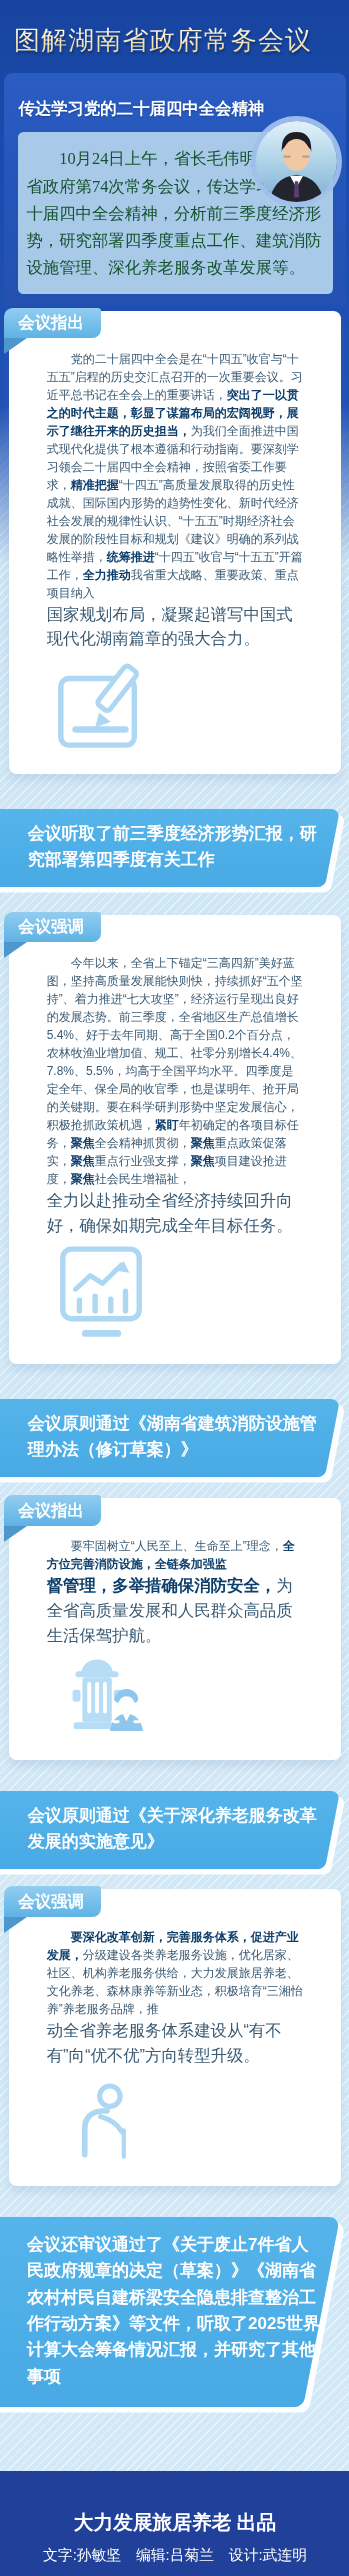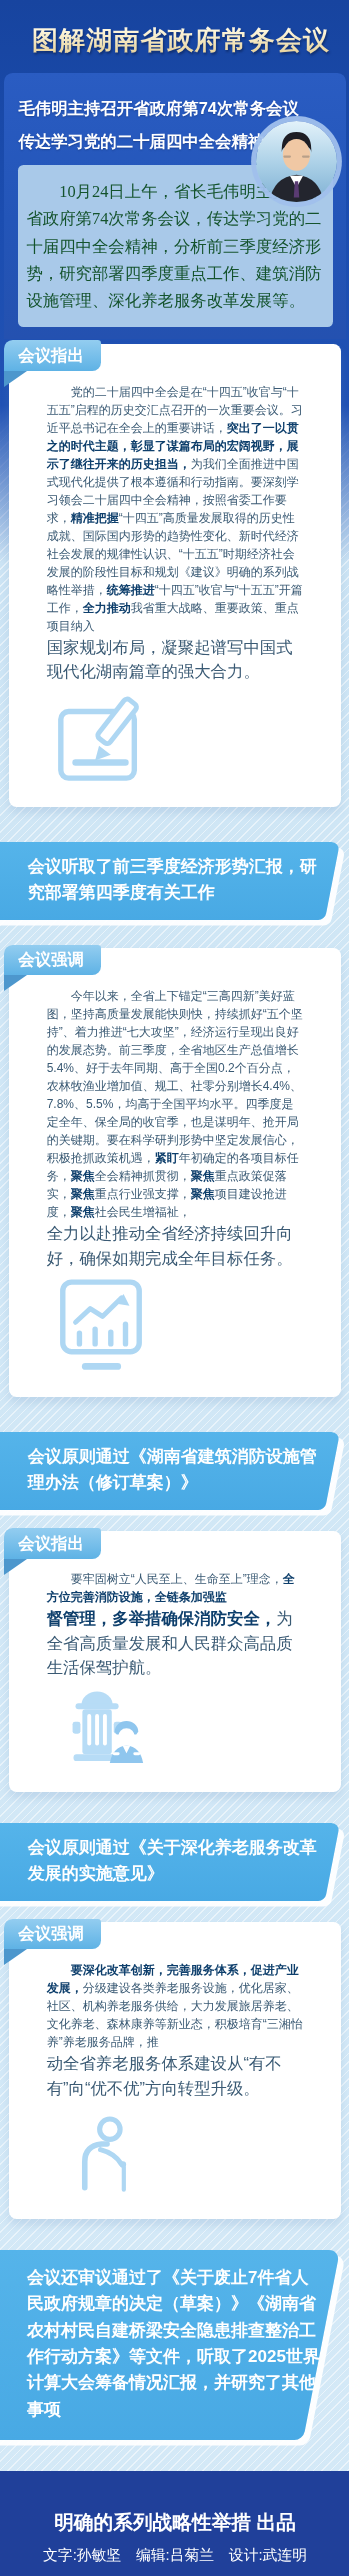--- a/index.html
+++ b/index.html
@@ -7,22 +7,22 @@
   body{font-family:"Liberation Sans",sans-serif;}
   .page{position:relative;width:350px;height:2576px;margin:0 auto;overflow:hidden;
         background:
           repeating-linear-gradient(135deg, rgba(255,255,255,.5) 0 1.1px, rgba(255,255,255,0) 1.1px 6px),
           linear-gradient(180deg,#c3ddf0 0%,#cfe6f5 30%,#d4e9f7 100%);}
   .bg-top{position:absolute;top:0;left:0;right:0;height:563px;z-index:0;
           background:linear-gradient(180deg,#17449f 0%,#1b4db0 38%,#2152b4 72%,rgba(45,90,185,0) 100%);}
   .content{position:relative;z-index:1;}
 
   
-  .title{padding:23px 0 0 32px;width:fit-content;
-         font-family:"DejaVu Serif","Liberation Serif",serif;font-weight:bold;
+  .title{padding:23px 0 0 14px;width:fit-content;
+         font-family:"DejaVu Serif","Liberation Serif",serif;font-weight:normal;
          font-size:26px;letter-spacing:1.1px;
          background:linear-gradient(180deg,#ffffff 8%,#fdf6dd 52%,#e5cf96 96%);
          -webkit-background-clip:text;background-clip:text;color:transparent;
          filter:drop-shadow(1.6px 2.2px 1.1px rgba(8,25,70,.55));}
 
   .hero{position:relative;margin:15.3px 4.4px 0;border-radius:8.7px 8.7px 0 0;
         background:linear-gradient(180deg,#2a5cc2 0%,#2355b8 55%,#2451b0 100%);
         padding:18.6px 7.6px 12px 14px;}
   .hero-line{font-size:16.4px;font-weight:bold;color:#ffffff;line-height:2.0;
              text-shadow:0 1.1px 1.6px rgba(10,30,80,.35);white-space:nowrap;}
@@ -84,21 +84,20 @@
         <svg width="81" height="81" viewBox="0 0 148 148">
           <path d="M47,52 Q47,20 74,20 Q101,20 101,52 L101,58 Q101,44 74,44 Q47,44 47,58 Z" fill="#1d1d24"></path>
           <ellipse cx="74" cy="62" rx="25" ry="29" fill="#f0c8a4"></ellipse>
           <rect x="50" y="63" width="14" height="4" rx="2" fill="#b9a089"></rect>
           <rect x="84" y="63" width="14" height="4" rx="2" fill="#b9a089"></rect>
           <path d="M24,148 Q32,102 74,98 Q116,102 124,148 Z" fill="#23252e"></path>
           <polygon points="62,100 86,100 74,122" fill="#ffffff"></polygon>
           <polygon points="71,110 77,110 79,140 69,140" fill="#5a3b73"></polygon>
         </svg>
       </div>
-      <div class="hero-line">毛伟明主持召开省政府第74次常务会议</div>
       <div class="hero-line">传达学习党的二十届四中全会精神</div>
 
       <div class="intro-box">10月24日上午，省长毛伟明主持召开省政府第74次常务会议，传达学习党的二十届四中全会精神，分析前三季度经济形势，研究部署四季度重点工作、建筑消防设施管理、深化养老服务改革发展等。</div>
     </div>
 
     <div class="card">
       <div class="badge">会议指出</div>
       <p class="body-text"><span>党的二十届四中全会是在“十四五”收官与“十五五”启程的历史交汇点召开的一次重要会议。习近平总书记在全会上的重要讲话，</span><span class="b">突出了一以贯之的时代主题，彰显了谋篇布局的宏阔视野，展示了继往开来的历史担当，</span><span>为我们全面推进中国式现代化提供了根本遵循和行动指南。要深刻学习领会二十届四中全会精神，按照省委工作要求，</span><span class="b">精准把握</span><span>“十四五”高质量发展取得的历史性成就、国际国内形势的趋势性变化、新时代经济社会发展的规律性认识、“十五五”时期经济社会发展的阶段性目标和规划《建议》明确的系列战略性举措，</span><span class="b">统筹推进</span><span>“十四五”收官与“十五五”开篇工作，</span><span class="b">全力推动</span><span>我省重大战略、重要政策、重点项目纳入</span></p>
       <div class="tail-row">
         <p class="tail-text"><span>国家规划布局，凝聚起谱写中国式现代化湖南篇章的强大合力。</span></p>
@@ -190,17 +189,17 @@
         </div>
       </div>
     </div>
 
     <div class="notice">
       <span class="notice-text">会议还审议通过了《关于废止7件省人民政府规章的决定（草案）》《湖南省农村村民自建桥梁安全隐患排查整治工作行动方案》等文件，听取了2025世界计算大会筹备情况汇报，并研究了其他事项</span>
     </div>
   </div>
 
   <div class="footer">
-    <div class="footer-brand">明确的系列战略性举措 出品</div>
+    <div class="footer-brand">大力发展旅居养老 出品</div>
     <div class="footer-credits">文字:孙敏坚　编辑:吕菊兰　设计:武连明</div>
   </div>
 </div>
 
 
 </body></html>

